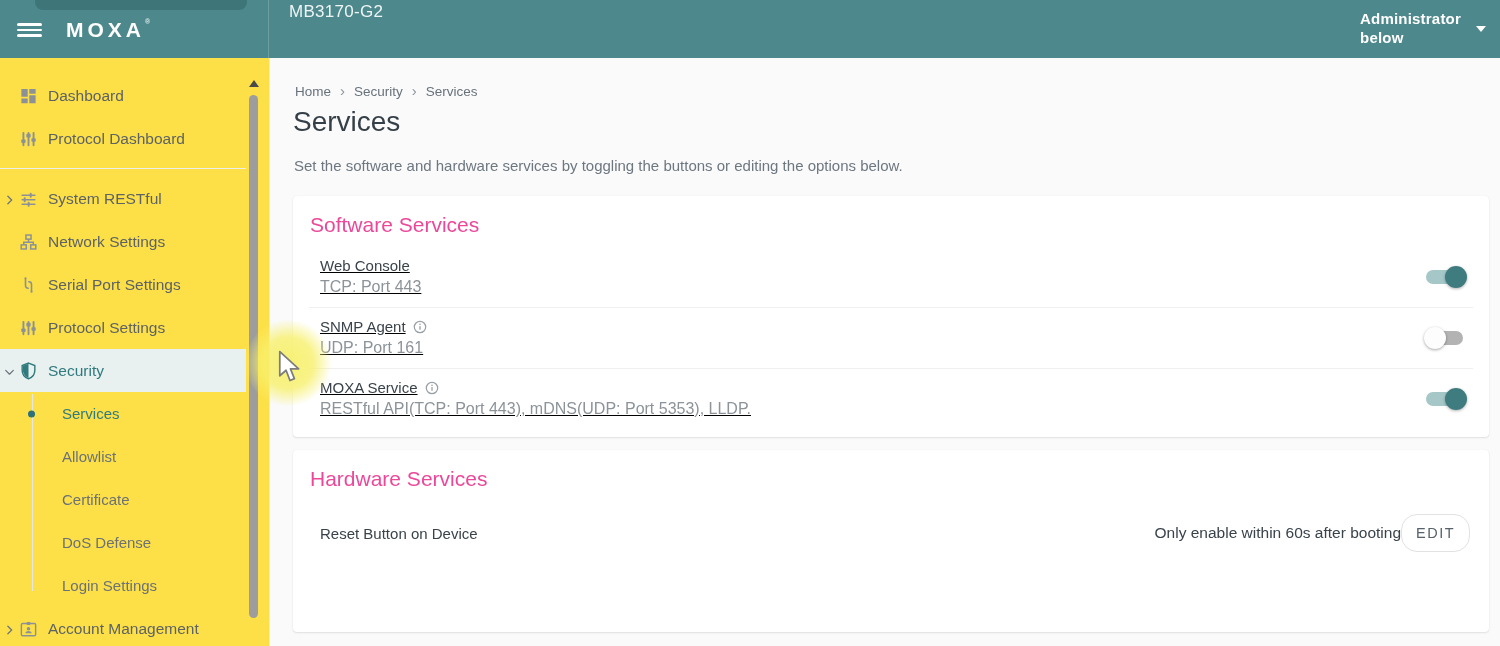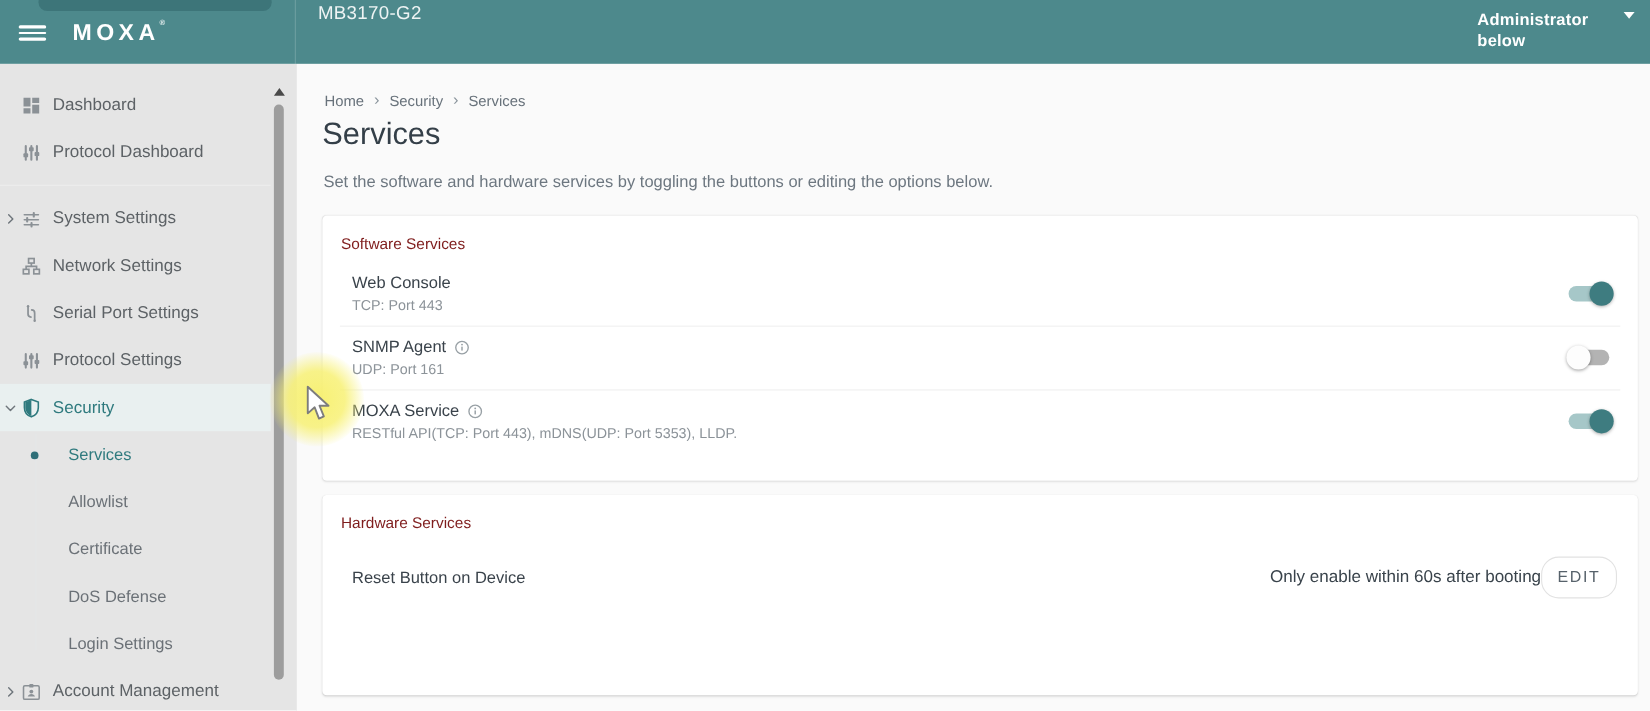--- a/index.html
+++ b/index.html
@@ -9,26 +9,26 @@
 
   
   .app-header { position:absolute; left:0; top:0; width:1500px; height:58px; background:#4d898c; z-index:5; }
   .tab-remnant { position:absolute; left:35px; top:-6px; width:212px; height:16px; border-radius:9px; background:#3d7579; z-index:6; }
   .hamburger { position:absolute; left:17px; top:23px; width:25px; height:14px; display:flex; flex-direction:column; justify-content:space-between; cursor:pointer; z-index:7; }
   .hamburger span { display:block; height:2.6px; border-radius:2px; background:#ffffff; }
   .logo { position:absolute; left:66px; top:18px; color:#ffffff; font-size:21px; font-weight:bold; letter-spacing:4px; z-index:7; }
   .logo .reg { font-size:7px; vertical-align:top; letter-spacing:0; opacity:.85; }
   .header-divider { position:absolute; left:268px; top:0; width:1px; height:58px; background:rgba(255,255,255,0.18); }
   .device-title { position:absolute; left:289px; top:2px; font-size:17px; color:#eef4f4; letter-spacing:.3px; }
-  .user-block { position:absolute; right:14px; top:9px; display:flex; align-items:flex-start; gap:32px; color:#ffffff; cursor:pointer; z-index:7; }
+  .user-block { position:absolute; right:14px; top:9px; display:flex; align-items:center; gap:15px; color:#ffffff; cursor:pointer; z-index:7; }
   .user-lines { font-size:15px; line-height:19px; font-weight:bold; letter-spacing:.2px; }
   .caret-down { width:0; height:0; border-left:5.5px solid transparent; border-right:5.5px solid transparent; border-top:6px solid #ffffff; margin-top:2px; }
 
   
-  .sidebar { position:absolute; left:0; top:58px; width:270px; height:588px; background:#e5e5e5; border-right:1px solid #e9e9e9; z-index:2; }
+  .sidebar { position:absolute; left:0; top:58px; width:270px; height:588px; background:#fde047; border-right:1px solid #e9e9e9; z-index:2; }
   .nav { padding-top:16px; width:246px; }
   .nav-item { position:relative; height:43px; display:flex; align-items:center; font-size:15.5px; color:#5d6266; cursor:pointer; }
   .nav-item.active { background:#e9f0f0; color:#2f7a7e; }
   .nav-divider { height:1px; background:#ededed; margin:8px 0; }
   .chev { position:absolute; left:3px; top:50%; transform:translateY(-50%); width:13px; height:13px; }
   .nav-icon { position:absolute; left:19px; top:50%; transform:translateY(-50%); width:19px; height:19px; }
   .nav-icon svg { width:19px; height:19px; display:block; }
   .nav-label { margin-left:48px; }
   .submenu { position:relative; }
   .submenu .guide { position:absolute; left:32px; top:2px; bottom:16px; width:1px; background:#e4e7e8; }
@@ -42,28 +42,28 @@
   .main { position:absolute; left:270px; top:58px; width:1230px; height:588px; z-index:1; }
   .breadcrumb { position:absolute; left:25px; top:25px; display:flex; align-items:center; gap:9px; font-size:13.5px; color:#68727b; }
   .crumb { cursor:pointer; }
   .crumb-sep { color:#8a949c; font-size:15px; line-height:1; padding-bottom:2px; }
   .page-title { position:absolute; left:23px; top:48px; font-size:28px; font-weight:400; color:#343f48; }
   .page-desc { position:absolute; left:24px; top:99px; font-size:15px; color:#6d7780; }
 
   .card { position:absolute; left:23px; width:1196px; background:#ffffff; border-radius:4px; box-shadow:0 1px 2px rgba(0,0,0,0.10), 0 0 1px rgba(0,0,0,0.08); }
   .card-software { top:138px; height:241px; }
   .card-hardware { top:392px; height:182px; }
-  .card-title { padding:17px 0 0 17px; font-size:14px; color:#7f1d1d; }
+  .card-title { padding:17px 0 0 17px; font-size:21px; color:#ec4899; }
   .rows { margin:10px 16px 0 16px; }
-  .svc-row { display:flex; align-items:center; justify-content:space-between; padding:10px 8px 11px 11px; border-bottom:1px solid #efefef; }
+  .svc-row { display:flex; align-items:center; justify-content:space-between; padding:10px 8px 11px 11px; border-bottom:1px solid #efefef;text-decoration:underline; }
   .svc-row:last-child { border-bottom:none; }
   .label-wrap { }
   .label-line { display:flex; align-items:center; gap:7px; }
   .svc-label { font-size:15px; color:#3a434b; }
-  .svc-detail { font-size:13px; color:#8c9399; margin-top:4px; }
+  .svc-detail { font-size:16px; color:#8c9399; margin-top:4px; }
   .hw-row-single { display:flex; align-items:center; justify-content:space-between; padding:14px 8px 14px 11px; border-bottom:1px solid #efefef; }
   .hw-row-edit { display:flex; align-items:center; justify-content:space-between; padding:13px 3px 13px 11px; }
   .right-group { display:flex; align-items:center; }
   .note { font-size:15.5px; color:#39434b; }
   .edit-btn { width:69px; height:38px; border:1px solid #e2e2e2; border-radius:16px; background:#ffffff; color:#57626b; font-size:14.5px; letter-spacing:1.5px; display:flex; align-items:center; justify-content:center; cursor:pointer; }
 
   .info-icon { width:14px; height:14px; display:inline-block; }
   .info-icon svg { width:14px; height:14px; display:block; }
 
   
@@ -137,21 +137,21 @@
         <span class="nav-icon">
           <svg viewBox="0 0 24 24" fill="#8b9196">
               <rect x="3" y="6.4" width="18" height="1.8" rx="0.9"></rect>
               <rect x="13.6" y="4.2" width="2.4" height="6.2" rx="1"></rect>
               <rect x="3" y="12.1" width="18" height="1.8" rx="0.9"></rect>
               <rect x="6" y="9.9" width="2.4" height="6.2" rx="1"></rect>
               <rect x="3" y="17.8" width="18" height="1.8" rx="0.9"></rect>
               <rect x="11" y="15.6" width="2.4" height="6.2" rx="1"></rect>
             </svg>
         </span>
-        <span class="nav-label">System Settings</span>
+        <span class="nav-label">System RESTful</span>
       </div>
       <div class="nav-item">
         <span class="nav-icon">
           <svg viewBox="0 0 24 24" fill="none" stroke="#8b9196" stroke-width="1.9">
               <rect x="8.8" y="3.2" width="6.4" height="5.2"></rect>
               <rect x="2.8" y="15.6" width="6.4" height="5.2"></rect>
               <rect x="14.8" y="15.6" width="6.4" height="5.2"></rect>
               <path d="M12 8.4v3.8M6 15.6v-3.4h12v3.4"></path>
             </svg>
         </span>

